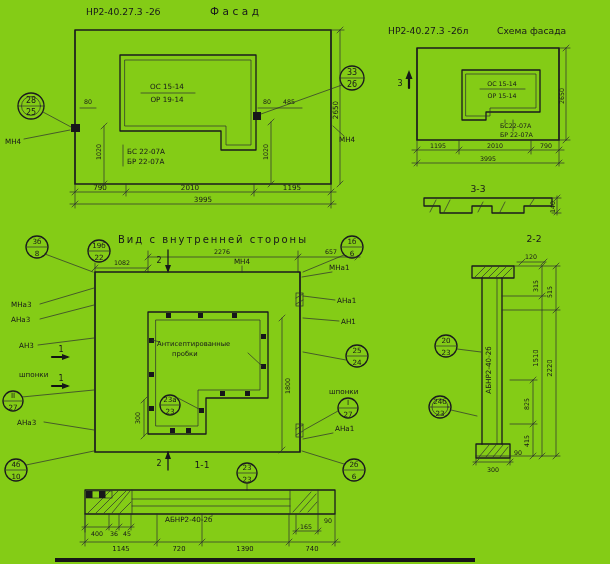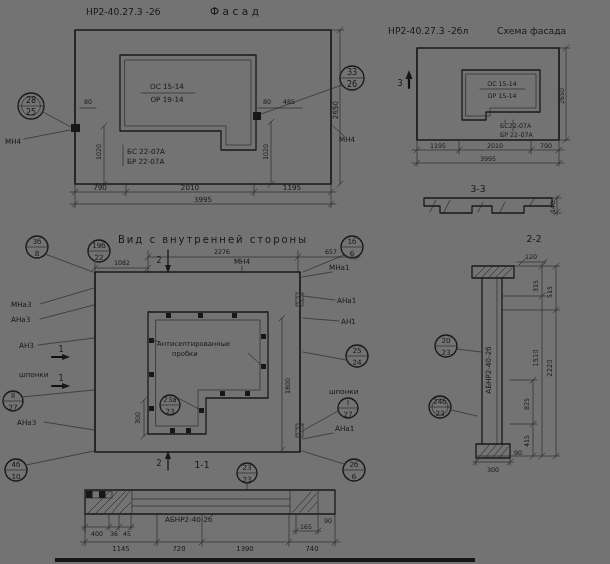--- a/index.html
+++ b/index.html
@@ -1,16 +1,16 @@
 <!DOCTYPE html>
 <html><head>
 <meta charset="utf-8">
 <style>
   html,body{margin:0;padding:0;background:#d8d4cc}
-  .sheet{position:relative;width:610px;height:564px;background:#737373;overflow:hidden}
+  .sheet{position:relative;width:610px;height:564px;background:#84cc16;overflow:hidden}
   svg{display:block}
   text{font-family:"DejaVu Sans","Liberation Sans",sans-serif;fill:#17171a}
   .s6{font-size:6.3px}.s65{font-size:6.8px}.s7{font-size:7.2px}.s8{font-size:8px}
   .s9{font-size:9.2px}.s10{font-size:10.5px}
   .mid{text-anchor:middle}
   .sp{letter-spacing:3.5px}
   .sp1{letter-spacing:2px;font-size:10px}
   .ln{fill:none;stroke:#1a1a1e;stroke-width:1.3;stroke-linecap:round;stroke-linejoin:round}
   .lt{fill:none;stroke:#1a1a1e;stroke-width:1.7;stroke-linecap:round;stroke-linejoin:round}
   .tn{fill:none;stroke:#2b2b30;stroke-width:0.7;stroke-linecap:round}

